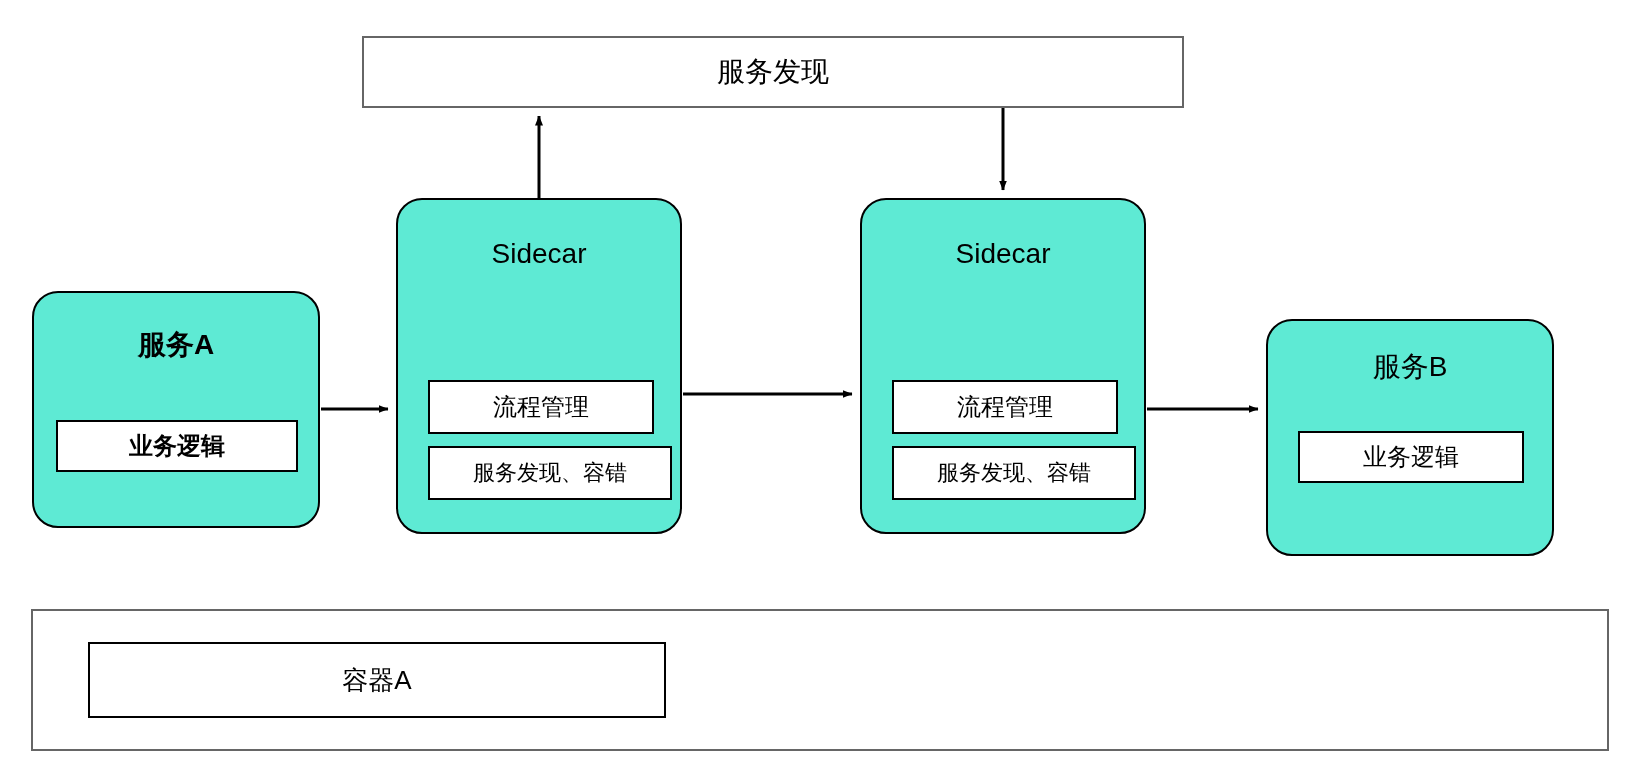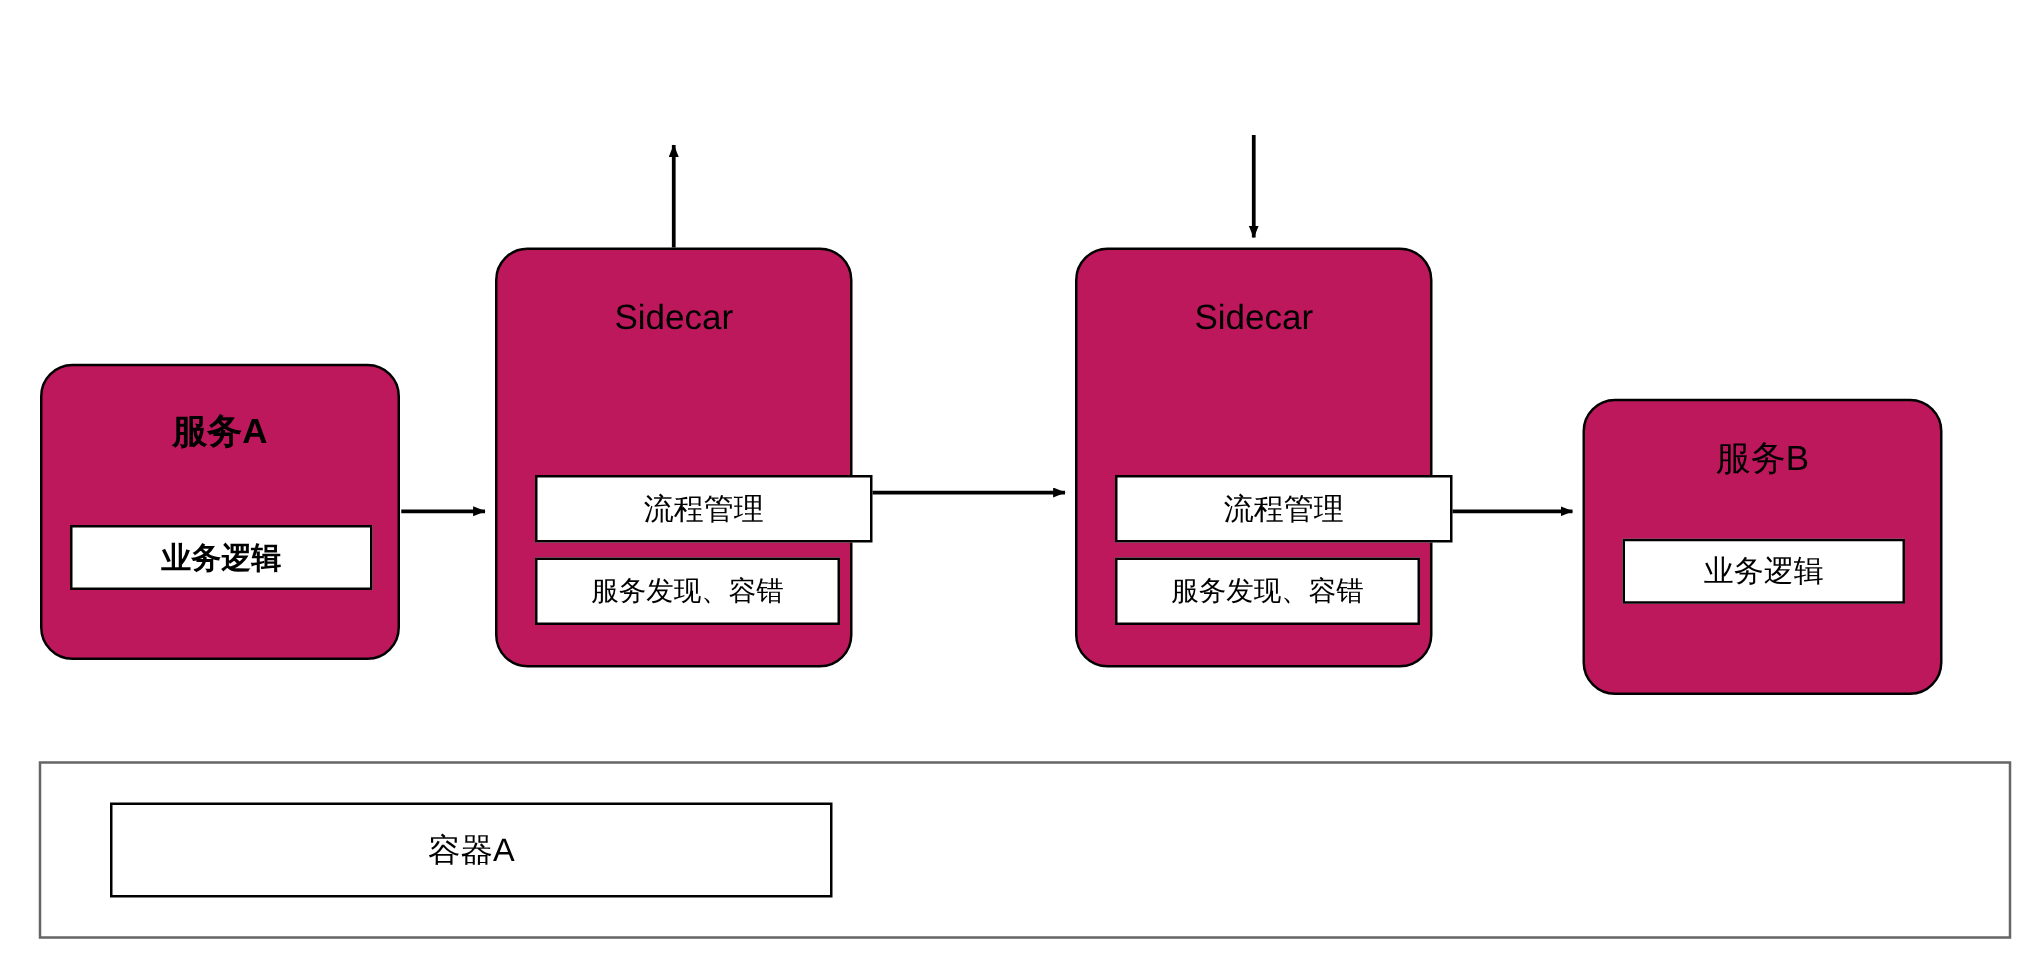--- a/index.html
+++ b/index.html
@@ -32,21 +32,21 @@
     top: 36px;
     width: 822px;
     height: 72px;
     background: #ffffff;
     border: 2px solid #666666;
     font-size: 28px;
   }
 
   
   .rounded-box {
-    background: #be185d;
+    background: #5eead4;
     border: 2px solid #000000;
     border-radius: 26px;
     flex-direction: column;
     justify-content: flex-start;
   }
   .box-title {
     font-size: 28px;
     line-height: 1;
     width: 100%;
     text-align: center;
@@ -100,21 +100,21 @@
     height: 336px;
     padding-top: 40px;
   }
   .sidecar-left  { left: 396px; }
   .sidecar-right { left: 860px; }
 
   .sidecar .flow-box {
     position: absolute;
     left: 30px;
     top: 180px;
-    width: 270px;
+    width: 226px;
     height: 54px;
   }
   .sidecar .discovery-box {
     position: absolute;
     left: 30px;
     top: 246px;
     width: 244px;
     height: 54px;
     font-size: 22px;
   }
@@ -187,20 +187,23 @@
 
     <g>
       <line x1="1003" y1="108" x2="1003" y2="190" stroke="#000000" stroke-width="3" marker-end="url(#arrowhead)"></line>
     </g>
 
     <g>
       <line x1="1147" y1="409" x2="1258" y2="409" stroke="#000000" stroke-width="3" marker-end="url(#arrowhead)"></line>
     </g>
   </svg>
 
+  <div class="node svc-discovery">
+    <span>服务发现</span>
+  </div>
 
   <div class="node rounded-box service-a">
     <div class="box-title">服务A</div>
     <div class="inner-box">业务逻辑</div>
   </div>
 
   <div class="node rounded-box sidecar sidecar-left">
     <div class="box-title">Sidecar</div>
     <div class="inner-box flow-box">流程管理</div>
     <div class="inner-box discovery-box">服务发现、容错</div>

